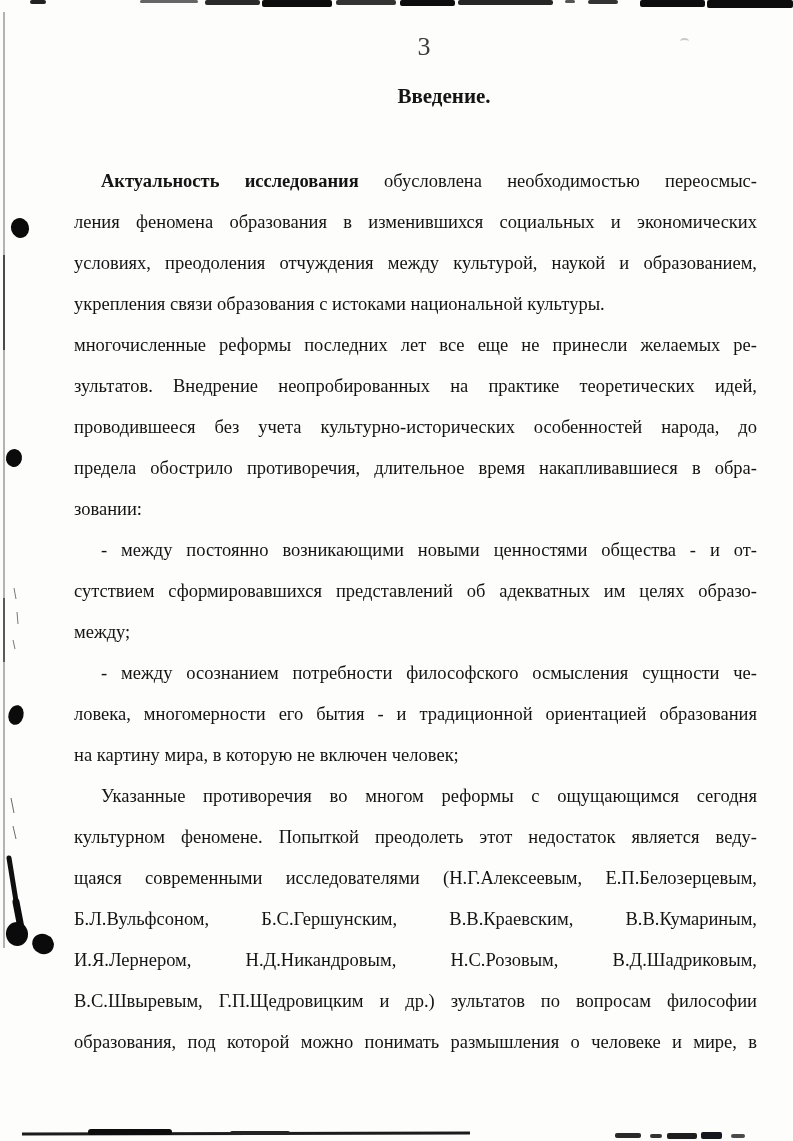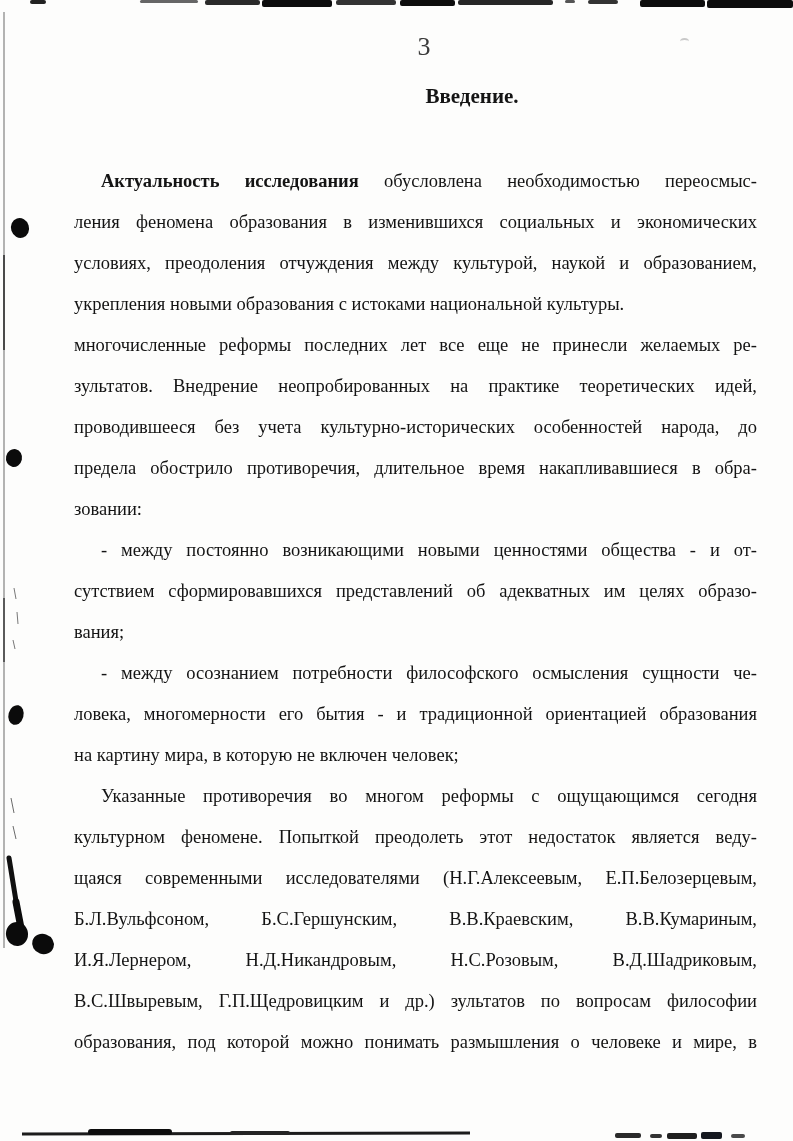--- a/index.html
+++ b/index.html
@@ -9,21 +9,21 @@
     font-family:"Liberation Serif","DejaVu Serif",serif;color:#141414;
   }
   
   .doc-body{position:absolute;left:74px;top:157px;width:683px;font-size:18.5px;line-height:33px;}
   .para{margin:0 0 5px 0;}
   .line{height:33px;text-align:justify;text-align-last:justify;overflow:visible;margin-top:8px;}
   .line.last{text-align-last:left;}
   .line.ind{text-indent:27px;}
   .line b{font-weight:bold;}
   .page-number{position:absolute;top:32px;left:424px;transform:translateX(-50%);font-size:26px;color:#3a3a3a;}
-  .title{position:absolute;top:84px;left:444px;transform:translateX(-50%);font-size:21px;font-weight:bold;margin-left:28px;}
+  .title{position:absolute;top:84px;left:444px;transform:translateX(-50%);font-size:21px;font-weight:bold;}
   
   .mark{position:absolute;background:#0d0d0d;border-radius:2px;}
   .bottom-line{position:absolute;background:#1c1c1c;transform:rotate(-0.15deg);}
   .speck{position:absolute;width:9px;height:5px;border-top:2px solid #c9c9c9;border-radius:50%;background:transparent;}
   svg.left-art{position:absolute;left:0;top:0;}
 </style>
 </head>
 <body>
 
 <div class="page">
@@ -61,33 +61,33 @@
 
   <div class="page-number">3</div>
 
   <div class="title">Введение.</div>
 
   <main class="doc-body">
       <div class="para">
         <div class="line ind"><b>Актуальность исследования</b><span> обусловлена необходимостью переосмыс-</span></div>
         <div class="line"><span>ления феномена образования в изменившихся социальных и экономических</span></div>
         <div class="line"><span>условиях, преодоления отчуждения между культурой, наукой и образованием,</span></div>
-        <div class="line last"><span>укрепления новыми образования с истоками национальной культуры.</span></div>
+        <div class="line last"><span>укрепления связи образования с истоками национальной культуры.</span></div>
       </div>
       <div class="para">
         <div class="line"><span>многочисленные реформы последних лет все еще не принесли желаемых ре-</span></div>
         <div class="line"><span>зультатов. Внедрение неопробированных на практике теоретических идей,</span></div>
         <div class="line"><span>проводившееся без учета культурно-исторических особенностей народа, до</span></div>
         <div class="line"><span>предела обострило противоречия, длительное время накапливавшиеся в обра-</span></div>
         <div class="line last"><span>зовании:</span></div>
       </div>
       <div class="para">
         <div class="line ind"><span>- между постоянно возникающими новыми ценностями общества - и от-</span></div>
         <div class="line"><span>сутствием сформировавшихся представлений об адекватных им целях образо-</span></div>
-        <div class="line last"><span>вания;</span></div>
+        <div class="line last"><span>между;</span></div>
       </div>
       <div class="para">
         <div class="line ind"><span>- между осознанием потребности философского осмысления сущности че-</span></div>
         <div class="line"><span>ловека, многомерности его бытия - и традиционной ориентацией образования</span></div>
         <div class="line last"><span>на картину мира, в которую не включен человек;</span></div>
       </div>
       <div class="para">
         <div class="line ind"><span>Указанные противоречия во многом реформы с ощущающимся сегодня</span></div>
         <div class="line"><span>культурном феномене. Попыткой преодолеть этот недостаток является веду-</span></div>
         <div class="line"><span>щаяся современными исследователями (Н.Г.Алексеевым, Е.П.Белозерцевым,</span></div>

